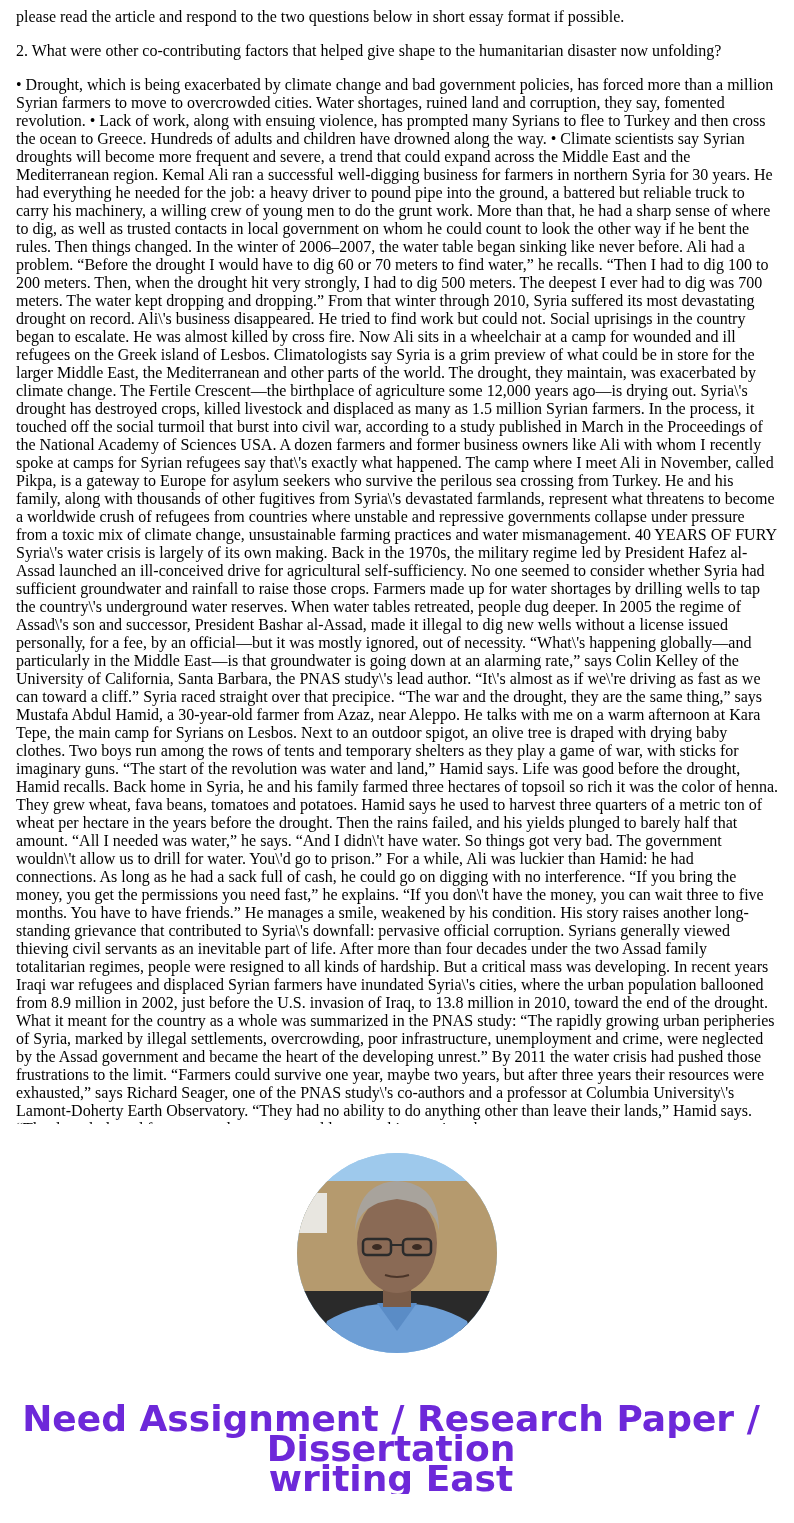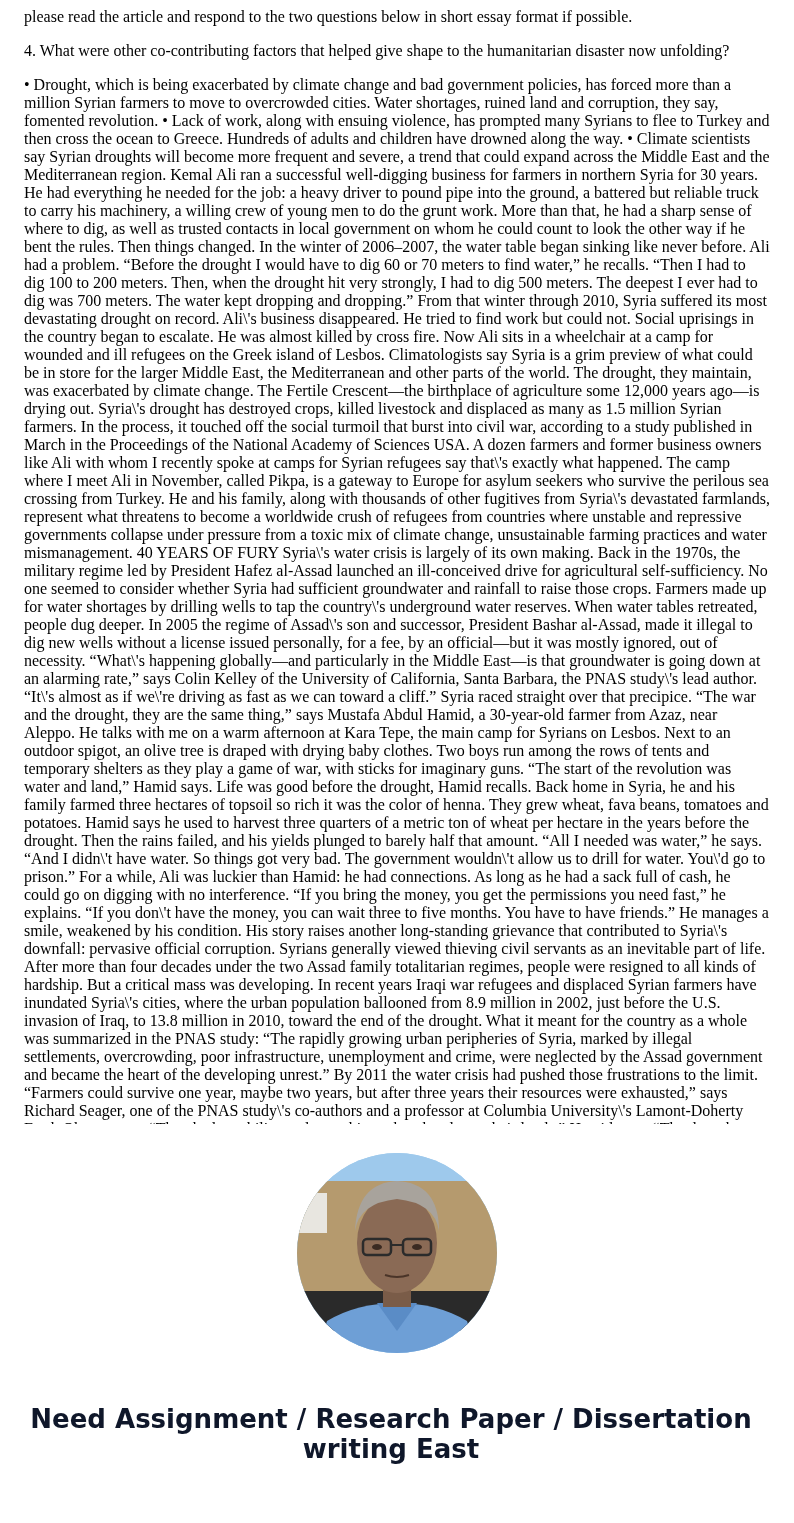--- a/index.html
+++ b/index.html
@@ -10,21 +10,21 @@
     }
     body {
       color: #000000;
       font-family: "Liberation Serif", "DejaVu Serif", serif;
       font-size: 16px;
       line-height: 18px;
     }
     .question-area {
       height: 1124px;
       overflow: hidden;
-      padding: 0 24px;
+      padding: 0 16px;
       box-sizing: border-box;
     }
     .question-area p {
       margin: 8px 0 16px 0;
     }
     .question-area p.first {
       margin-top: 8px;
     }
     .article {
       margin: 0;
@@ -43,33 +43,33 @@
       height: 200px;
       border-radius: 50%;
       overflow: hidden;
       background: #9ec9ec;
     }
     .photo svg { display: block; }
     .promo {
       text-align: center;
       font-family: "DejaVu Sans", "Liberation Sans", sans-serif;
       font-weight: bold;
-      font-size: 26px;
+      font-size: 36px;
       line-height: 30px;
-      color: #0f172a;
+      color: #6d28d9;
       padding: 22px 32px 0 20px;
     }
     .promo div { margin: 0; }
   </style>
 </head>
 <body>
 
 <div class="question-area">
   <p class="first">please read the article and respond to the two questions below in short essay format if possible.</p>
-  <p>4. What were other co-contributing factors that helped give shape to the humanitarian disaster now unfolding?</p>
+  <p>2. What were other co-contributing factors that helped give shape to the humanitarian disaster now unfolding?</p>
   <p class="article">• Drought, which is being exacerbated by climate change and bad government policies, has forced more than a million Syrian farmers to move to overcrowded cities. Water shortages, ruined land and corruption, they say, fomented revolution. • Lack of work, along with ensuing violence, has prompted many Syrians to flee to Turkey and then cross the ocean to Greece. Hundreds of adults and children have drowned along the way. • Climate scientists say Syrian droughts will become more frequent and severe, a trend that could expand across the Middle East and the Mediterranean region. Kemal Ali ran a successful well-digging business for farmers in northern Syria for 30 years. He had everything he needed for the job: a heavy driver to pound pipe into the ground, a battered but reliable truck to carry his machinery, a willing crew of young men to do the grunt work. More than that, he had a sharp sense of where to dig, as well as trusted contacts in local government on whom he could count to look the other way if he bent the rules. Then things changed. In the winter of 2006–2007, the water table began sinking like never before. Ali had a problem. “Before the drought I would have to dig 60 or 70 meters to find water,” he recalls. “Then I had to dig 100 to 200 meters. Then, when the drought hit very strongly, I had to dig 500 meters. The deepest I ever had to dig was 700 meters. The water kept dropping and dropping.” From that winter through 2010, Syria suffered its most devastating drought on record. Ali\'s business disappeared. He tried to find work but could not. Social uprisings in the country began to escalate. He was almost killed by cross fire. Now Ali sits in a wheelchair at a camp for wounded and ill refugees on the Greek island of Lesbos. Climatologists say Syria is a grim preview of what could be in store for the larger Middle East, the Mediterranean and other parts of the world. The drought, they maintain, was exacerbated by climate change. The Fertile Crescent—the birthplace of agriculture some 12,000 years ago—is drying out. Syria\'s drought has destroyed crops, killed livestock and displaced as many as 1.5 million Syrian farmers. In the process, it touched off the social turmoil that burst into civil war, according to a study published in March in the Proceedings of the National Academy of Sciences USA. A dozen farmers and former business owners like Ali with whom I recently spoke at camps for Syrian refugees say that\'s exactly what happened. The camp where I meet Ali in November, called Pikpa, is a gateway to Europe for asylum seekers who survive the perilous sea crossing from Turkey. He and his family, along with thousands of other fugitives from Syria\'s devastated farmlands, represent what threatens to become a worldwide crush of refugees from countries where unstable and repressive governments collapse under pressure from a toxic mix of climate change, unsustainable farming practices and water mismanagement. 40 YEARS OF FURY Syria\'s water crisis is largely of its own making. Back in the 1970s, the military regime led by President Hafez al-Assad launched an ill-conceived drive for agricultural self-sufficiency. No one seemed to consider whether Syria had sufficient groundwater and rainfall to raise those crops. Farmers made up for water shortages by drilling wells to tap the country\'s underground water reserves. When water tables retreated, people dug deeper. In 2005 the regime of Assad\'s son and successor, President Bashar al-Assad, made it illegal to dig new wells without a license issued personally, for a fee, by an official—but it was mostly ignored, out of necessity. “What\'s happening globally—and particularly in the Middle East—is that groundwater is going down at an alarming rate,” says Colin Kelley of the University of California, Santa Barbara, the PNAS study\'s lead author. “It\'s almost as if we\'re driving as fast as we can toward a cliff.” Syria raced straight over that precipice. “The war and the drought, they are the same thing,” says Mustafa Abdul Hamid, a 30-year-old farmer from Azaz, near Aleppo. He talks with me on a warm afternoon at Kara Tepe, the main camp for Syrians on Lesbos. Next to an outdoor spigot, an olive tree is draped with drying baby clothes. Two boys run among the rows of tents and temporary shelters as they play a game of war, with sticks for imaginary guns. “The start of the revolution was water and land,” Hamid says. Life was good before the drought, Hamid recalls. Back home in Syria, he and his family farmed three hectares of topsoil so rich it was the color of henna. They grew wheat, fava beans, tomatoes and potatoes. Hamid says he used to harvest three quarters of a metric ton of wheat per hectare in the years before the drought. Then the rains failed, and his yields plunged to barely half that amount. “All I needed was water,” he says. “And I didn\'t have water. So things got very bad. The government wouldn\'t allow us to drill for water. You\'d go to prison.” For a while, Ali was luckier than Hamid: he had connections. As long as he had a sack full of cash, he could go on digging with no interference. “If you bring the money, you get the permissions you need fast,” he explains. “If you don\'t have the money, you can wait three to five months. You have to have friends.” He manages a smile, weakened by his condition. His story raises another long-standing grievance that contributed to Syria\'s downfall: pervasive official corruption. Syrians generally viewed thieving civil servants as an inevitable part of life. After more than four decades under the two Assad family totalitarian regimes, people were resigned to all kinds of hardship. But a critical mass was developing. In recent years Iraqi war refugees and displaced Syrian farmers have inundated Syria\'s cities, where the urban population ballooned from 8.9 million in 2002, just before the U.S. invasion of Iraq, to 13.8 million in 2010, toward the end of the drought. What it meant for the country as a whole was summarized in the PNAS study: “The rapidly growing urban peripheries of Syria, marked by illegal settlements, overcrowding, poor infrastructure, unemployment and crime, were neglected by the Assad government and became the heart of the developing unrest.” By 2011 the water crisis had pushed those frustrations to the limit. “Farmers could survive one year, maybe two years, but after three years their resources were exhausted,” says Richard Seager, one of the PNAS study\'s co-authors and a professor at Columbia University\'s Lamont-Doherty Earth Observatory. “They had no ability to do anything other than leave their lands,” Hamid says. “The drought lasted for years and we never could get anything against the</p>
 </div>
 
 <div class="photo-wrap">
   <div class="photo" title="tutor-profile-photo">
     <svg width="200" height="200" viewBox="0 0 200 200">
       <rect x="0" y="0" width="200" height="200" fill="#9ec9ec"></rect>
       <rect x="0" y="28" width="200" height="110" fill="#b59a6e"></rect>
       <rect x="0" y="40" width="30" height="40" fill="#e8e6e0"></rect>
       <rect x="0" y="138" width="200" height="40" fill="#2a2a2a"></rect>

